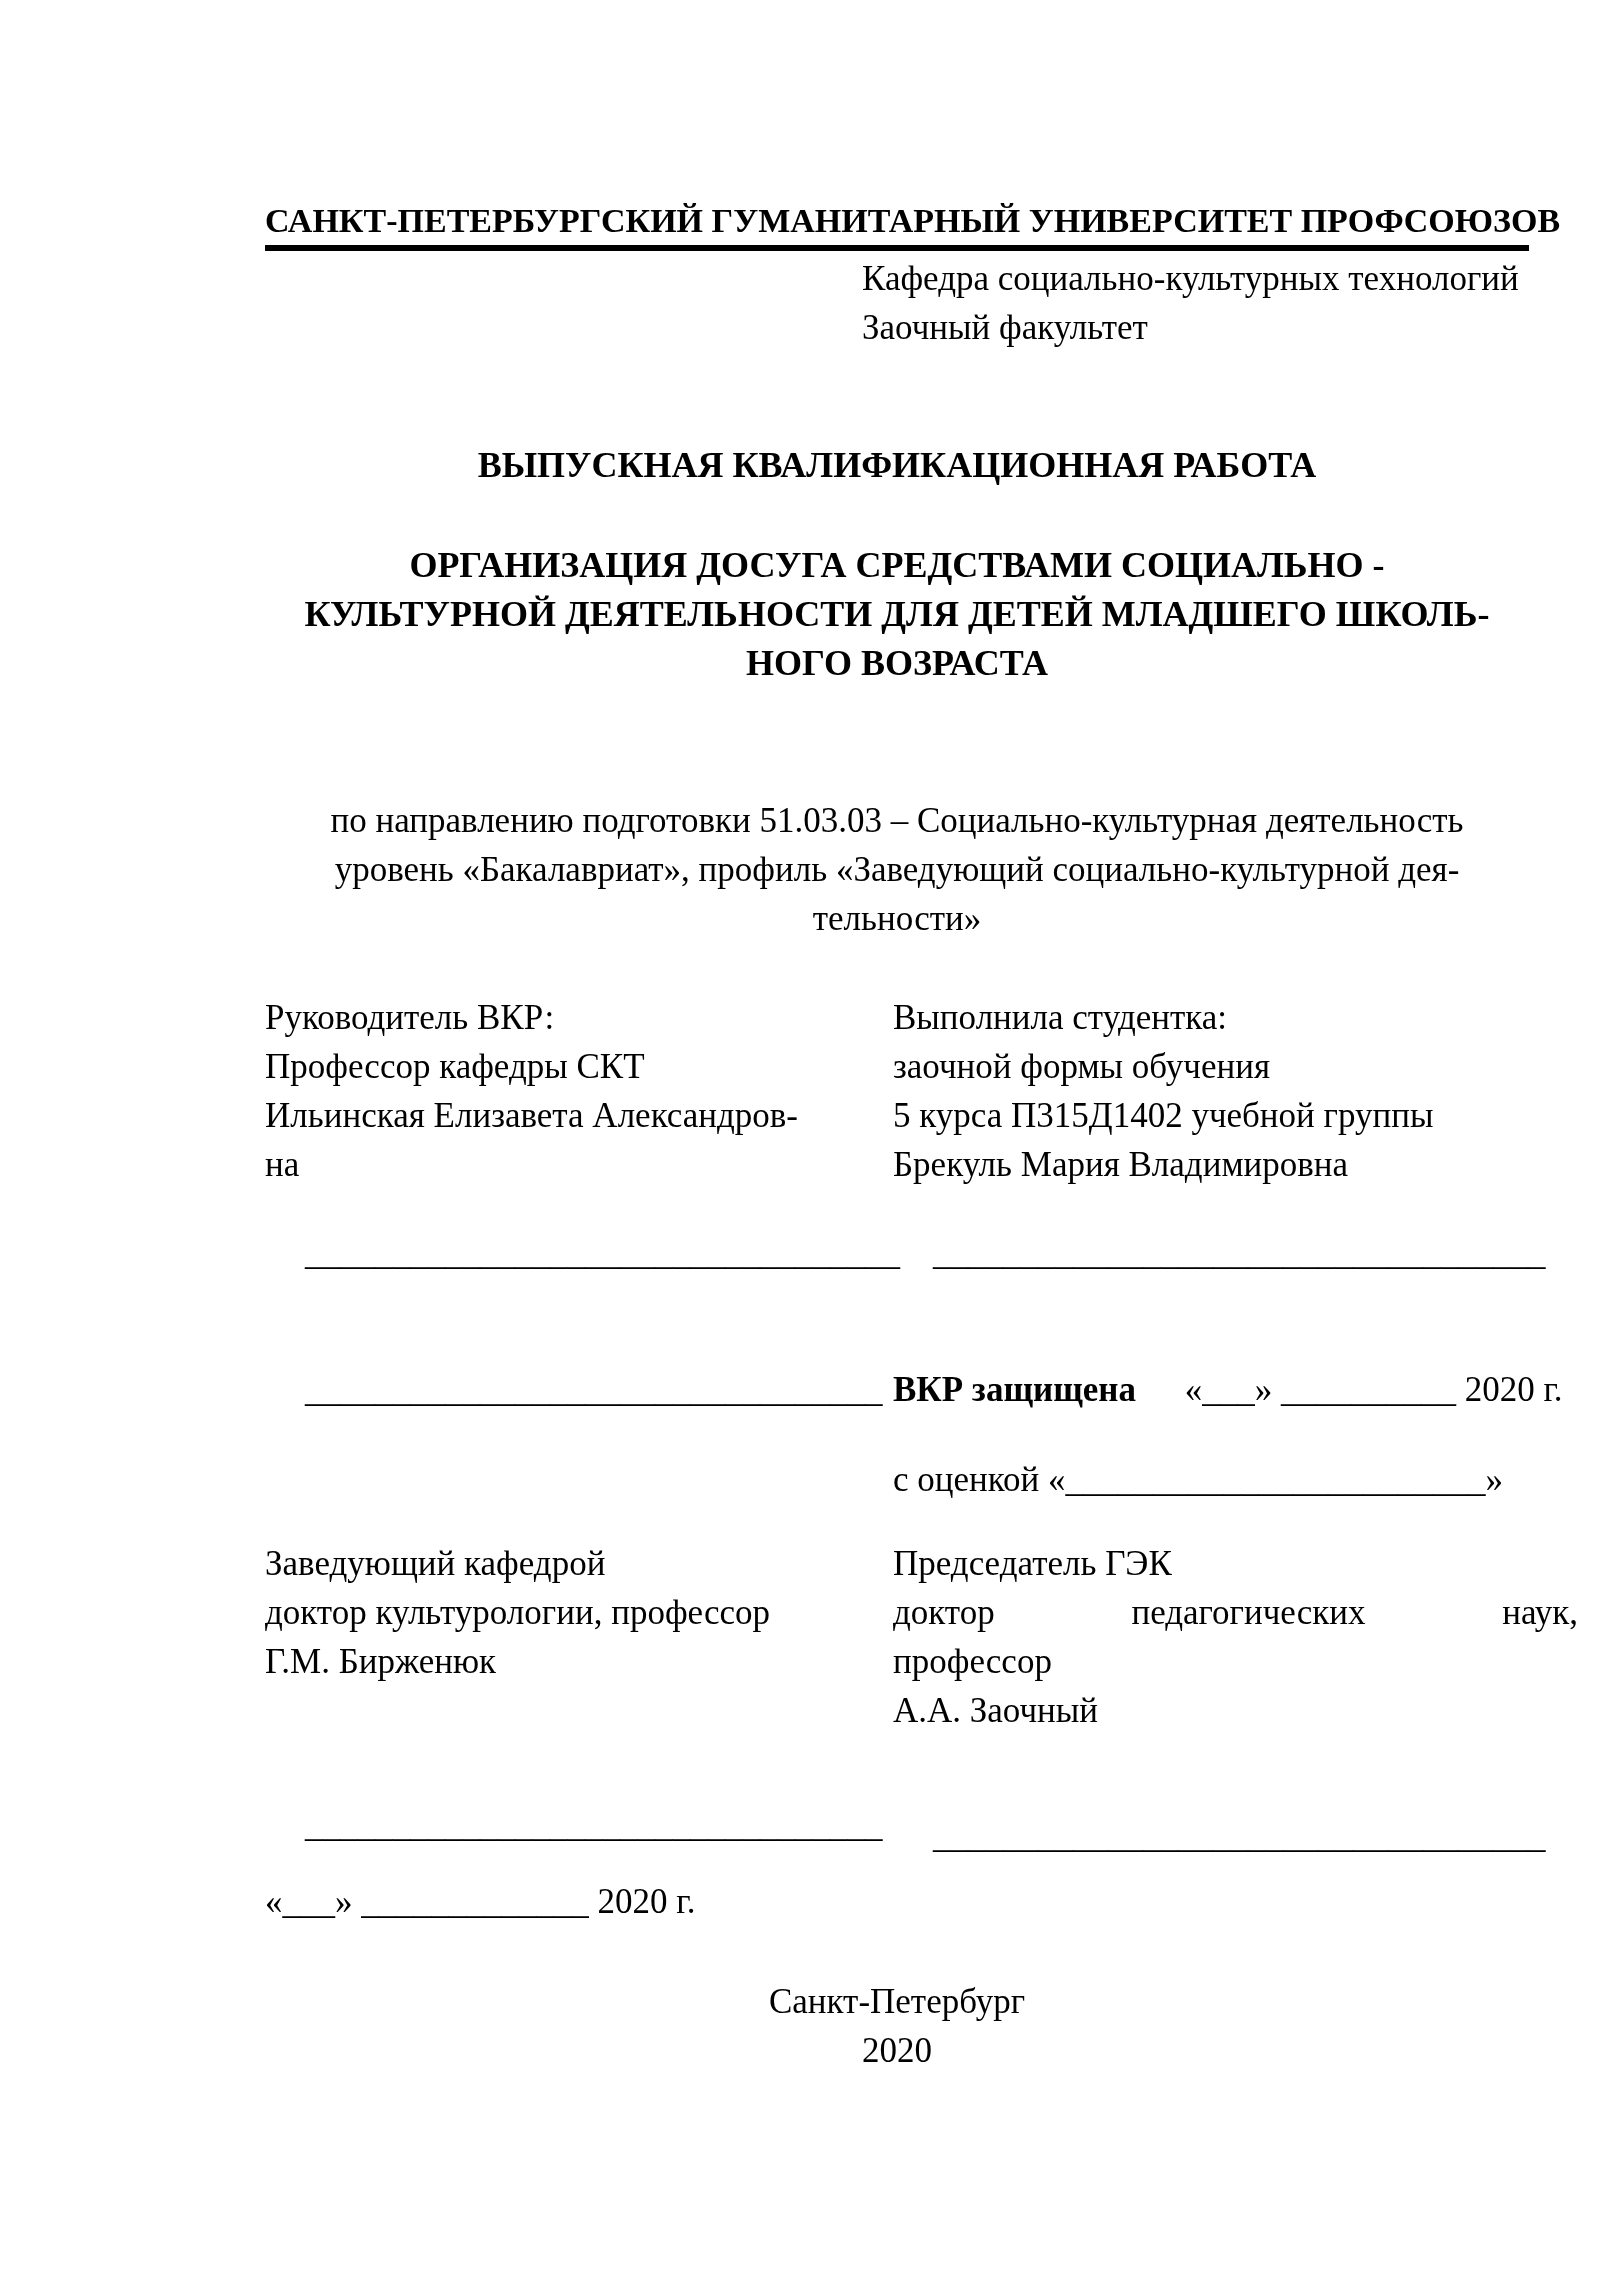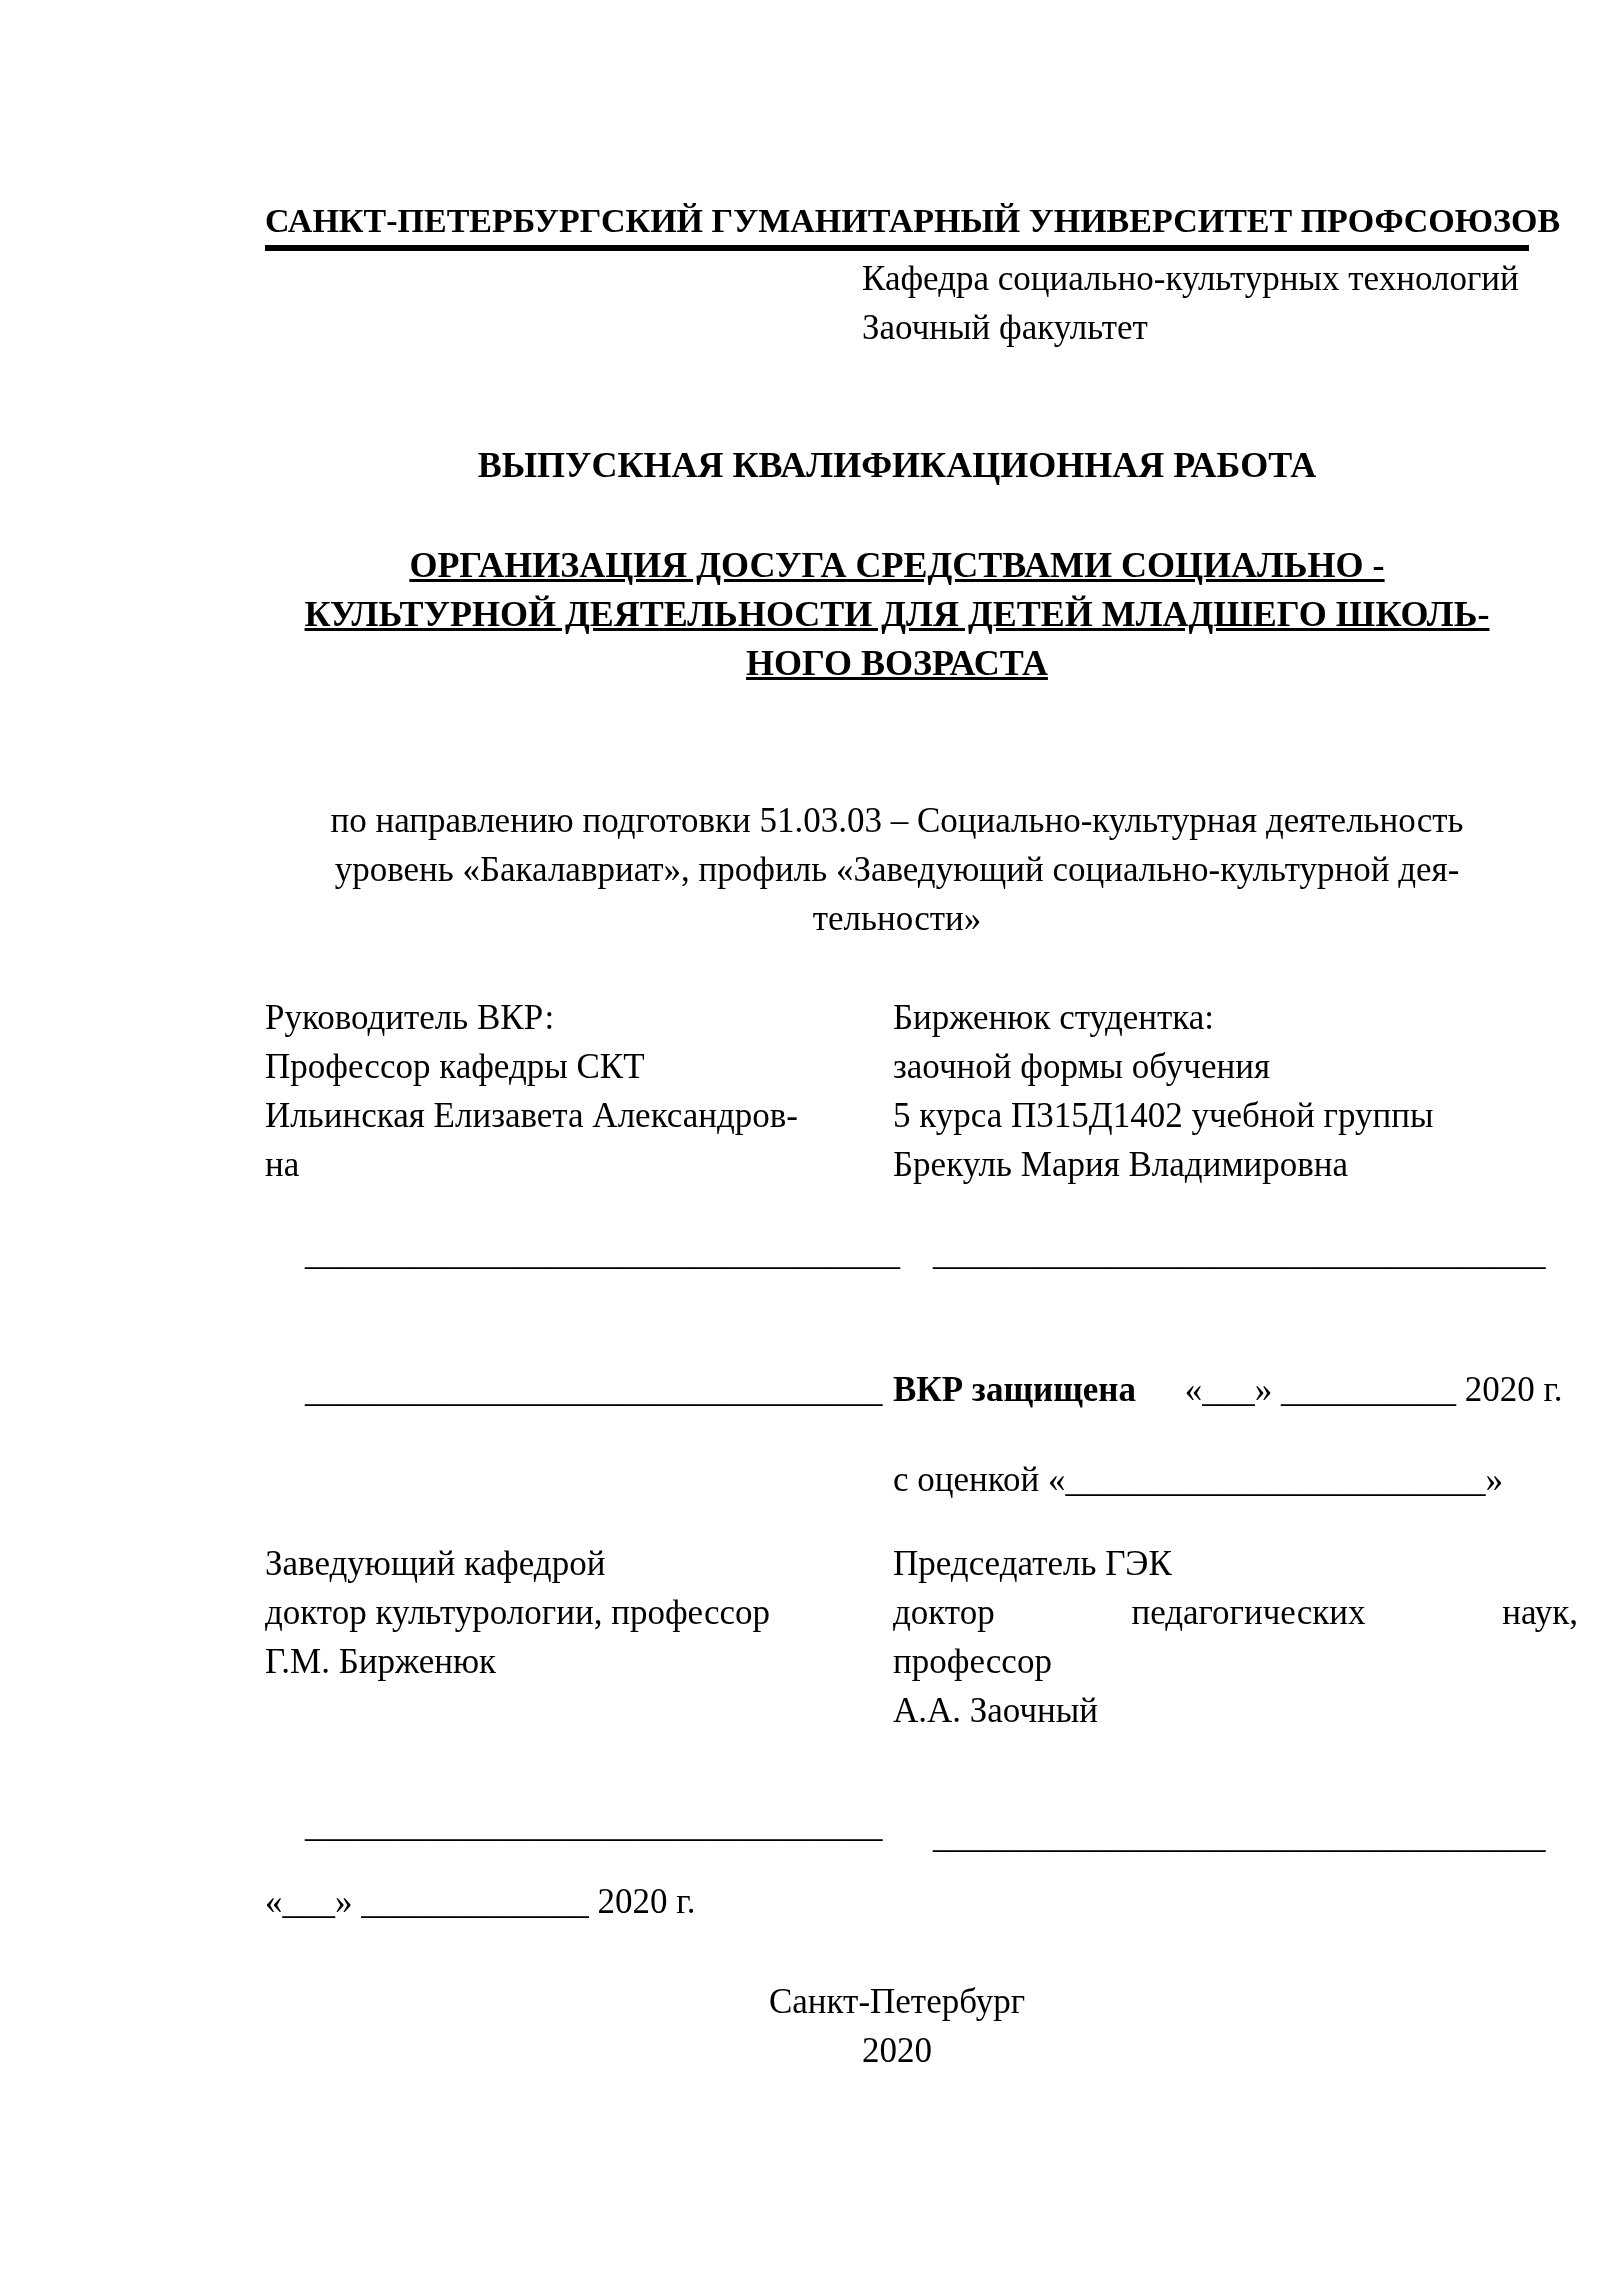--- a/index.html
+++ b/index.html
@@ -34,21 +34,20 @@
     margin-top: 89px;
     text-align: center;
     font-weight: bold;
     font-size: 36px;
   }
   .thesis-title {
     margin-top: 51px;
     text-align: center;
     font-weight: bold;
     font-size: 36px;
-    text-decoration: underline;
   }
   .program-block { margin-top: 108px; text-align: center; }
 
   .two-col { display: flex; }
   .col-left { width: 628px; flex: 0 0 628px; }
   .col-right { flex: 1 1 auto; }
 
   .people-block { margin-top: 50px; }
   .sig-row-1 { margin-top: 39px; }
   .sig-row-2 { margin-top: 88px; }
@@ -91,21 +90,21 @@
   </div>
 
   <div class="two-col people-block">
     <div class="col-left">
       <div>Руководитель ВКР:</div>
       <div>Профессор кафедры СКТ</div>
       <div>Ильинская Елизавета Александров-</div>
       <div>на</div>
     </div>
     <div class="col-right">
-      <div>Бирженюк студентка:</div>
+      <div>Выполнила студентка:</div>
       <div>заочной формы обучения</div>
       <div>5 курса П315Д1402 учебной группы</div>
       <div>Брекуль Мария Владимировна</div>
     </div>
   </div>
 
   <div class="two-col sig-row-1">
     <div class="col-left">
       <span class="blank">__________________________________</span>
     </div>

